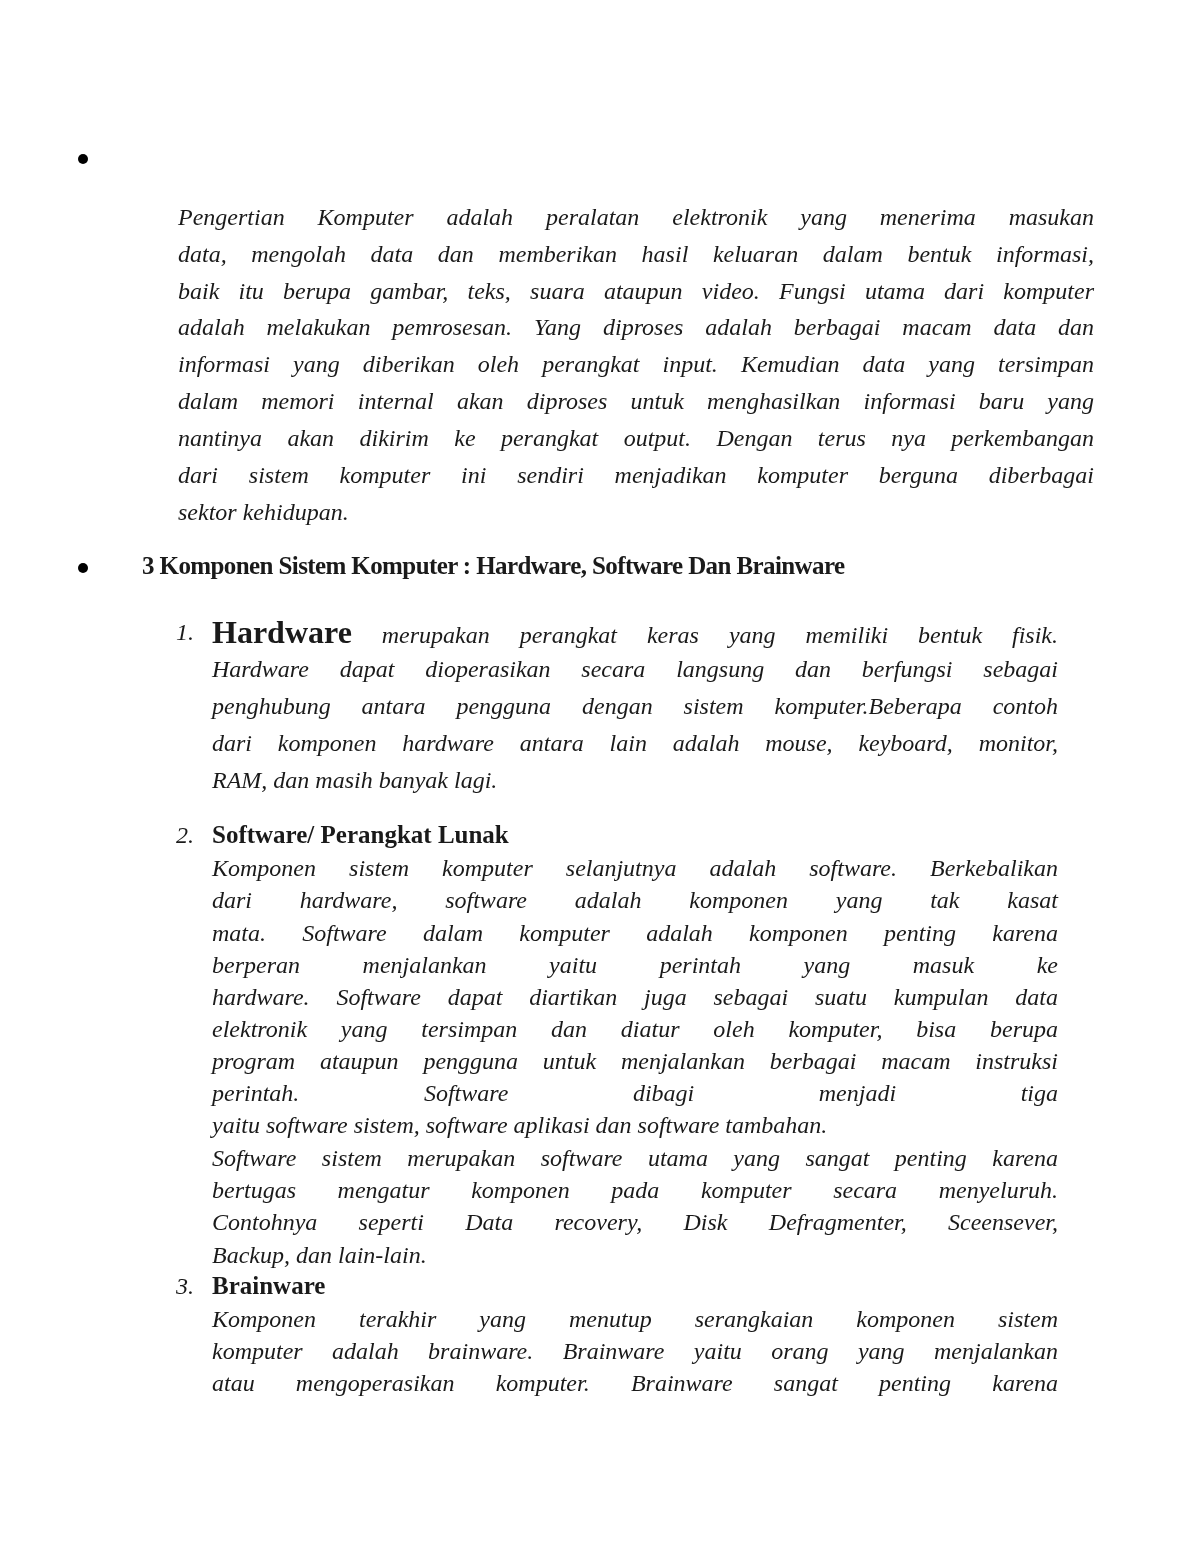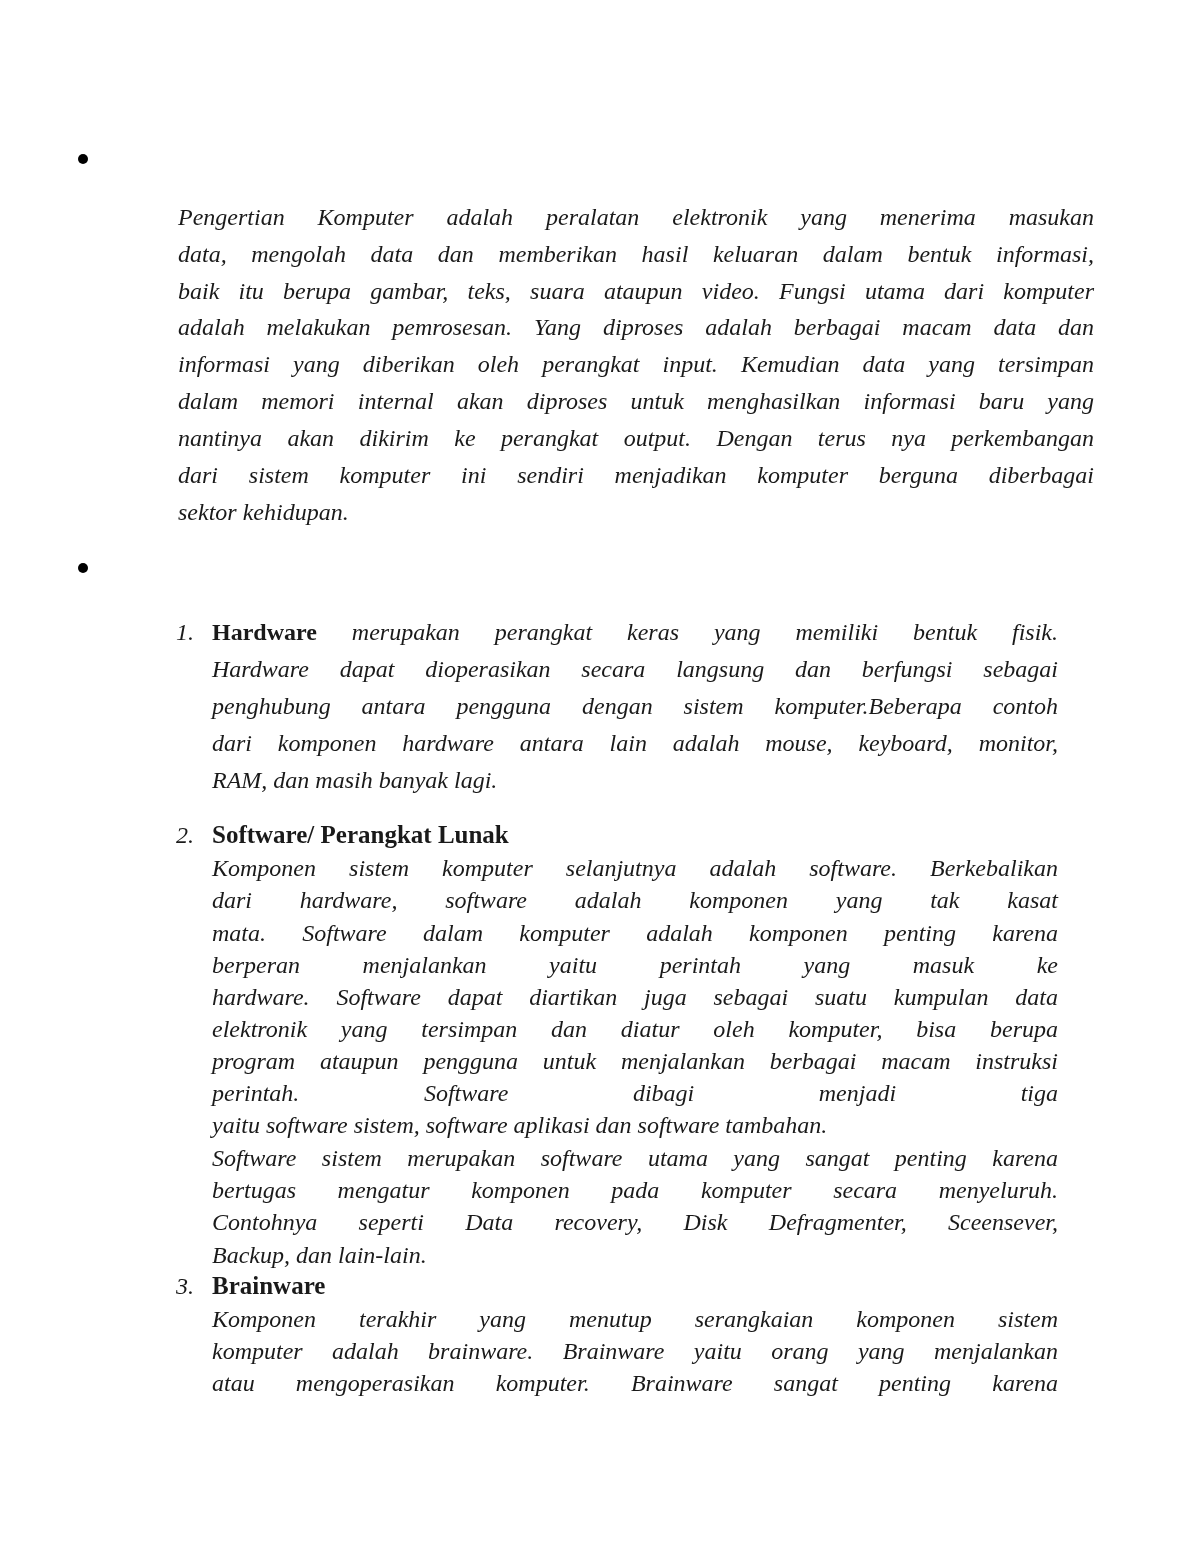--- a/index.html
+++ b/index.html
@@ -67,21 +67,21 @@
       left: 212px;
       font-weight: bold;
       font-family: "Liberation Serif", "DejaVu Serif", serif;
       font-size: 25px;
       line-height: 30px;
       white-space: nowrap;
     }
     .inline-bold {
       font-weight: bold;
       font-style: normal;
-      font-size: 24px;
+      font-size: 32px;
     }
   </style>
 </head>
 <body>
 
 <div class="page">
 
   <div class="bullet" style="top:154px;"></div>
 
   <div class="p1">
@@ -90,20 +90,21 @@
     <div class="line" style="top: 276px; white-space: normal;">baik itu berupa gambar, teks, suara ataupun video. Fungsi utama dari komputer</div>
     <div class="line" style="top: 312px; white-space: normal;">adalah melakukan pemrosesan. Yang diproses adalah berbagai macam data dan</div>
     <div class="line" style="top: 349px; white-space: normal;">informasi yang diberikan oleh perangkat input. Kemudian data yang tersimpan</div>
     <div class="line" style="top: 386px; white-space: normal;">dalam memori internal akan diproses untuk menghasilkan informasi baru yang</div>
     <div class="line" style="top: 423px; white-space: normal;">nantinya akan dikirim ke perangkat output. Dengan terus nya perkembangan</div>
     <div class="line" style="top: 460px; white-space: normal;">dari sistem komputer ini sendiri menjadikan komputer berguna diberbagai</div>
     <div class="line last" style="top: 497px; white-space: normal;">sektor kehidupan.</div>
   </div>
 
   <div class="bullet" style="top:563px;"></div>
+  <div class="heading" style="top:552px;">3 Komponen Sistem Komputer : Hardware, Software Dan Brainware</div>
 
   <div class="li">
     <div class="marker" style="top:617px;">1.</div>
     <div class="line" style="top: 617px; white-space: normal;">
       <span class="inline-bold">Hardware</span>
       <span>merupakan perangkat keras yang memiliki bentuk fisik.</span>
     </div>
     <div class="line" style="top: 654px; white-space: normal;">Hardware dapat dioperasikan secara langsung dan berfungsi sebagai</div>
     <div class="line" style="top: 691px; white-space: normal;">penghubung antara pengguna dengan sistem komputer.Beberapa contoh</div>
     <div class="line" style="top: 728px; white-space: normal;">dari komponen hardware antara lain adalah mouse, keyboard, monitor,</div>

